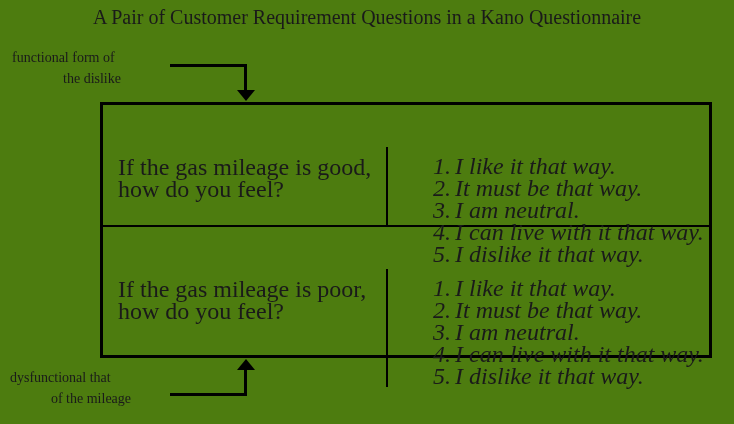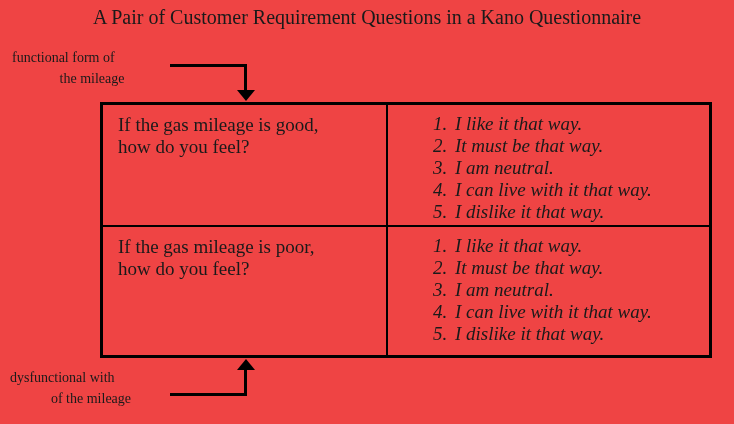--- a/index.html
+++ b/index.html
@@ -4,21 +4,21 @@
 <style>
   html, body {
     margin: 0;
     padding: 0;
     background: #ffffff;
   }
   .canvas {
     position: relative;
     width: 734px;
     height: 424px;
-    background: #ef4444;
+    background: #4d7c0f;
     font-family: "Liberation Serif", serif;
     color: #1a1a1a;
     overflow: hidden;
   }
   .fig-title {
     position: absolute;
     top: 6px;
     left: 0;
     width: 100%;
     text-align: center;
@@ -64,22 +64,23 @@
     left: 100px; top: 102px;
     width: 612px; height: 256px;
     box-sizing: border-box;
     border: 3px solid #000000;
     display: grid;
     grid-template-columns: 285px 1fr;
     grid-template-rows: 122px 1fr;
   }
   .cell {
     box-sizing: border-box;
-    font-size: 19px;
+    font-size: 24px;
     line-height: 22px;
+    margin-top: 42px;
   }
   .cell.br { border-right: 2px solid #000000; }
   .cell.bb { border-bottom: 2px solid #000000; }
   .q-cell { padding: 9px 8px 0 15px; }
   .q-cell.r2 { }
   .o-cell { padding: 8px 4px 0 45px; }
   .opt { white-space: nowrap; font-style: italic; }
   .opt .num {
     display: inline-block;
     width: 22px;
@@ -88,21 +89,21 @@
 </style>
 </head>
 <body>
 
 <div class="canvas">
 
   <div class="fig-title">A Pair of Customer Requirement Questions in a Kano Questionnaire</div>
 
   <div class="side-label label-func">
     <div class="l1">functional form of</div>
-    <div class="l2">the mileage</div>
+    <div class="l2">the dislike</div>
   </div>
 
   <div class="hline t-h"></div>
   <div class="vline t-v"></div>
   <div class="arrow-down"></div>
 
   <div class="kano-table">
 
     <div class="cell br bb q-cell">
       <div class="q-line">If the gas mileage is good,</div>
@@ -130,17 +131,17 @@
       <div class="opt"><span class="num">5.</span><span>I dislike it that way.</span></div>
     </div>
 
   </div>
 
   <div class="arrow-up"></div>
   <div class="vline b-v"></div>
   <div class="hline b-h"></div>
 
   <div class="side-label label-dys">
-    <div class="l1">dysfunctional with</div>
+    <div class="l1">dysfunctional that</div>
     <div class="l2">of the mileage</div>
   </div>
 
 </div>
 
 </body></html>

